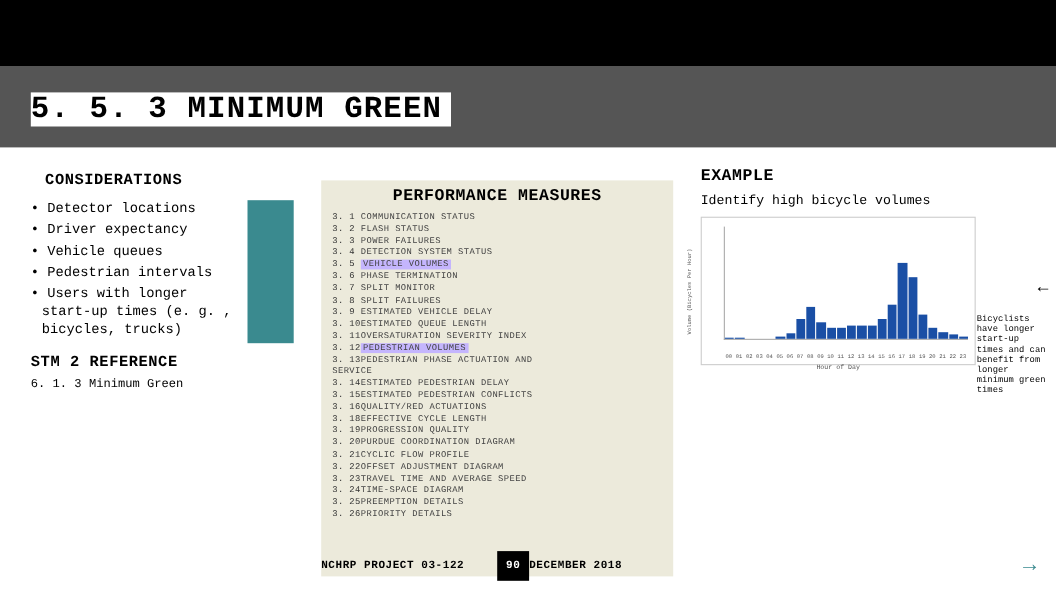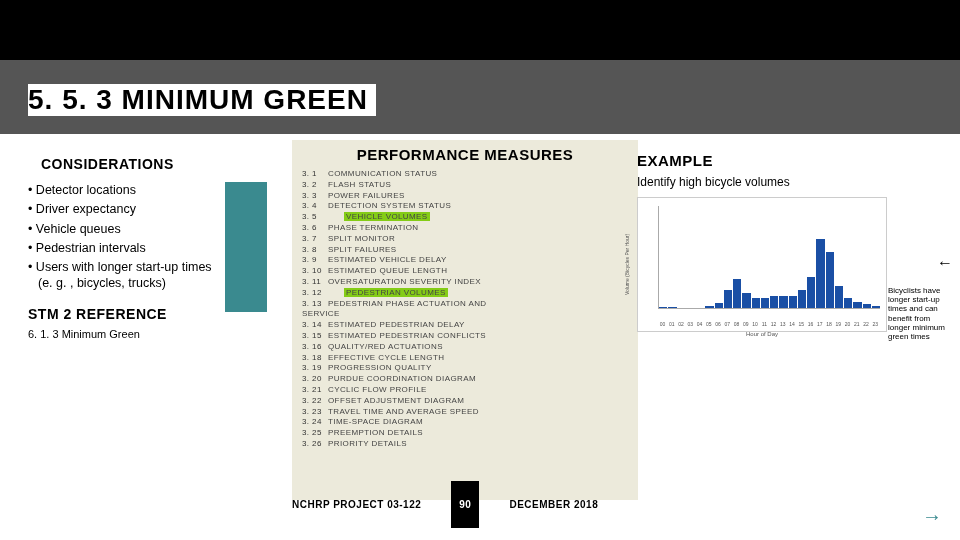--- a/index.html
+++ b/index.html
@@ -1,52 +1,52 @@
 <!DOCTYPE html>
 <html><head>
 <meta charset="utf-8">
 <style>
   * { margin:0; padding:0; box-sizing:border-box; }
   html,body { width:960px; height:540px; font-family:Arial,Helvetica,sans-serif; background:#fff; overflow:hidden; }
   
-  .page { position:relative; width:960px; height:540px; }
+  .page { position:relative; width:960px; height:540px;font-family:Liberation Mono, monospace; }
   .hdr { position:absolute; top:0; left:0; right:0; height:60px; background:#000; }
   .greybar { position:absolute; top:60px; left:0; right:0; height:74px; background:#555; }
   .title { position:absolute; top:84px; left:28px; font-size:28px; font-weight:700; color:#000; background:#fff; padding:0 8px 0 0; letter-spacing:1px; }
   .col-considerations { position:absolute; left:28px; top:156px; width:190px; }
   .col-considerations h3 { font-size:14px; font-weight:700; letter-spacing:0.5px; margin-bottom:10px;margin-left:13px; }
   .col-considerations ul { list-style:none; }
   .col-considerations li { font-size:12.5px; margin:3px 0 3px 10px; text-indent:-10px; line-height:1.3; }
   .col-considerations li::before { content:"• "; }
   .stm2 { margin-top:14px; font-size:14px; font-weight:700; letter-spacing:0.5px; }
   .stm2-ref { margin-top:6px; font-size:11px; }
   .teal-block { position:absolute; left:225px; top:182px; width:42px; height:130px; background:#3a8a8f; }
-  .col-perf { position:absolute; left:292px; top:140px; width:346px; background:#eceadb; padding:6px 10px 10px 10px; height:360px; }
+  .col-perf { position:absolute; left:292px; top:164px; width:320px; background:#eceadb; padding:6px 10px 10px 10px; height:360px; }
   .col-perf h3 { font-size:15px; font-weight:700; text-align:center; margin-bottom:6px; letter-spacing:0.5px; }
   .perf-list { font-size:8px; color:#444; letter-spacing:0.4px; line-height:1.35; }
   .perf-list .row { white-space:nowrap; }
   .perf-list .num { display:inline-block; width:26px; color:#333; }
   .perf-list .svc { margin-left:0; }
-  .hl { background:#84cc16; padding:0 2px;margin-left:16px; }
+  .hl { background:#c4b5fd; padding:0 2px; }
   .col-example { position:absolute; left:637px; top:152px; width:300px; }
   .col-example h3 { font-size:15px; font-weight:700; letter-spacing:0.5px; margin-bottom:6px; }
   .example-sub { font-size:12px; margin-bottom:8px; }
   .chart-box { border:1px solid #ccc; background:#fff; width:250px; height:135px; position:relative; }
   .chart-y { position:absolute; left:-14px; top:0; bottom:0; width:12px; font-size:5px; color:#555; transform:rotate(-180deg); writing-mode:vertical-rl; text-align:center; }
   .chart-area { position:absolute; left:20px; top:8px; right:6px; bottom:22px; border-left:1px solid #aaa; border-bottom:1px solid #aaa; }
   .chart-bars { position:absolute; left:0; right:0; bottom:0; top:0; display:flex; align-items:flex-end; gap:1px; }
   .chart-bars .bar { flex:1; background:#1a4fa5; }
   .chart-xticks { position:absolute; left:20px; right:6px; bottom:4px; display:flex; font-size:5px; color:#555; }
   .chart-xticks span { flex:1; text-align:center; }
   .chart-xlabel { position:absolute; bottom:-6px; left:0; right:0; text-align:center; font-size:6px; color:#555; }
   .chart-arrow { position:absolute; right:-16px; top:100px; font-size:16px; color:#000; }
   .chart-note { position:absolute; left:888px; top:286px; width:66px; font-size:8px; line-height:1.15; }
   .footer { position:absolute; left:292px; bottom:12px; width:640px; display:flex; align-items:center; font-size:10px; font-weight:700; letter-spacing:0.5px; }
   .footer .proj { margin-right:30px; }
-  .footer .pg { background:#000; color:#fff; padding:18px 8px; margin-right:30px; }
+  .footer .pg { background:#000; color:#fff; padding:8px 8px; }
   .next-arrow { position:absolute; right:18px; bottom:14px; font-size:20px; color:#3a8a8f; cursor:pointer; }
 </style>
 </head>
 <body>
 
 <div class="page">
   <div class="hdr"></div>
   <div class="greybar"></div>
   <h1 class="title">5. 5. 3 MINIMUM GREEN</h1>
 

